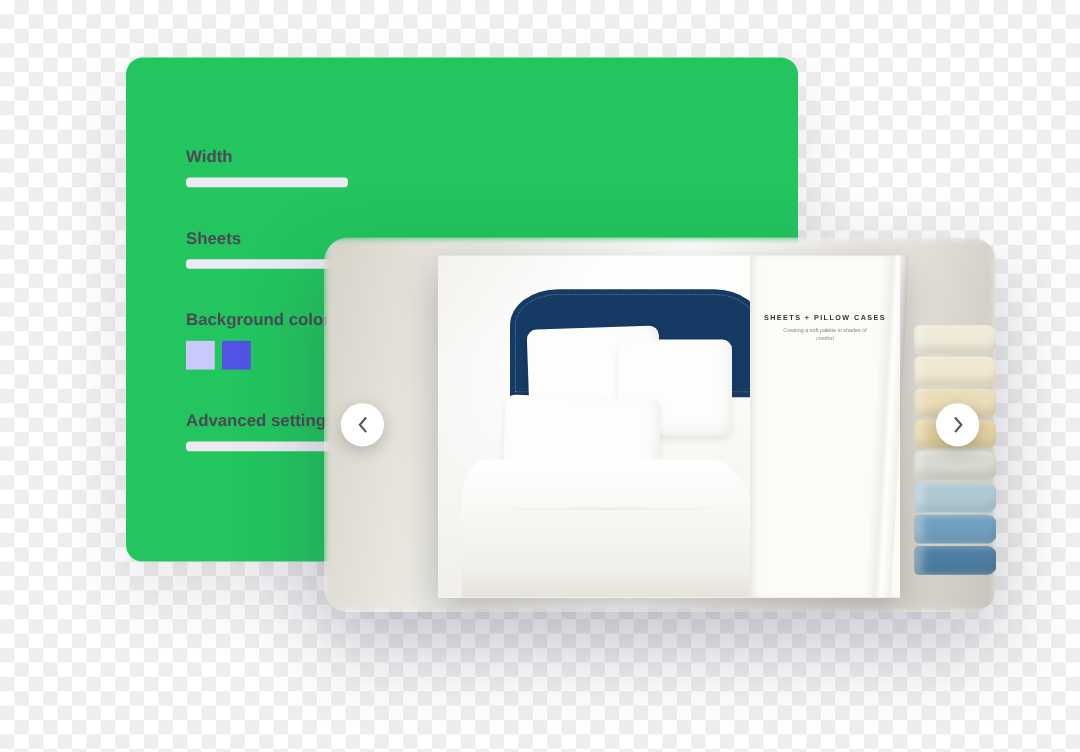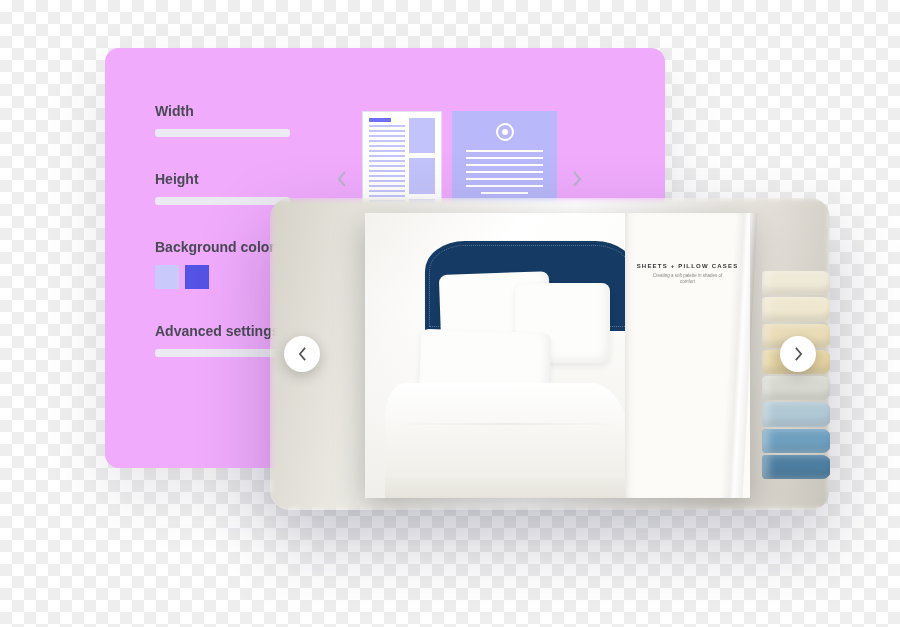--- a/index.html
+++ b/index.html
@@ -18,25 +18,26 @@
     overflow: hidden;
   }
 
   
   .settings-card {
     position: absolute;
     left: 105px;
     top: 48px;
     width: 560px;
     height: 420px;
-    background: #f0abfc;
+    background: #22c55e;
     border-radius: 14px;
     box-shadow: 0 25px 60px rgba(60,60,90,0.12);
     padding: 55px 40px 40px 50px;
     display: flex;
+    align-items: center;
   }
   .settings-left { width: 175px; }
   .prop-group { margin-bottom: 34px; }
   .prop-label {
     font-size: 14px;
     font-weight: 600;
     color: #4a4a55;
     margin-bottom: 10px;
   }
   .prop-bar {
@@ -216,21 +217,21 @@
 
 <div class="settings-card">
   <div class="settings-left">
 
     <div class="prop-group">
       <div class="prop-label">Width</div>
       <div class="prop-bar"></div>
     </div>
 
     <div class="prop-group">
-      <div class="prop-label">Height</div>
+      <div class="prop-label">Sheets</div>
       <div class="prop-bar"></div>
     </div>
 
     <div class="prop-group">
       <div class="prop-label">Background color</div>
       <div class="swatches">
         <div class="swatch swatch-light"></div>
         <div class="swatch swatch-dark"></div>
       </div>
     </div>

